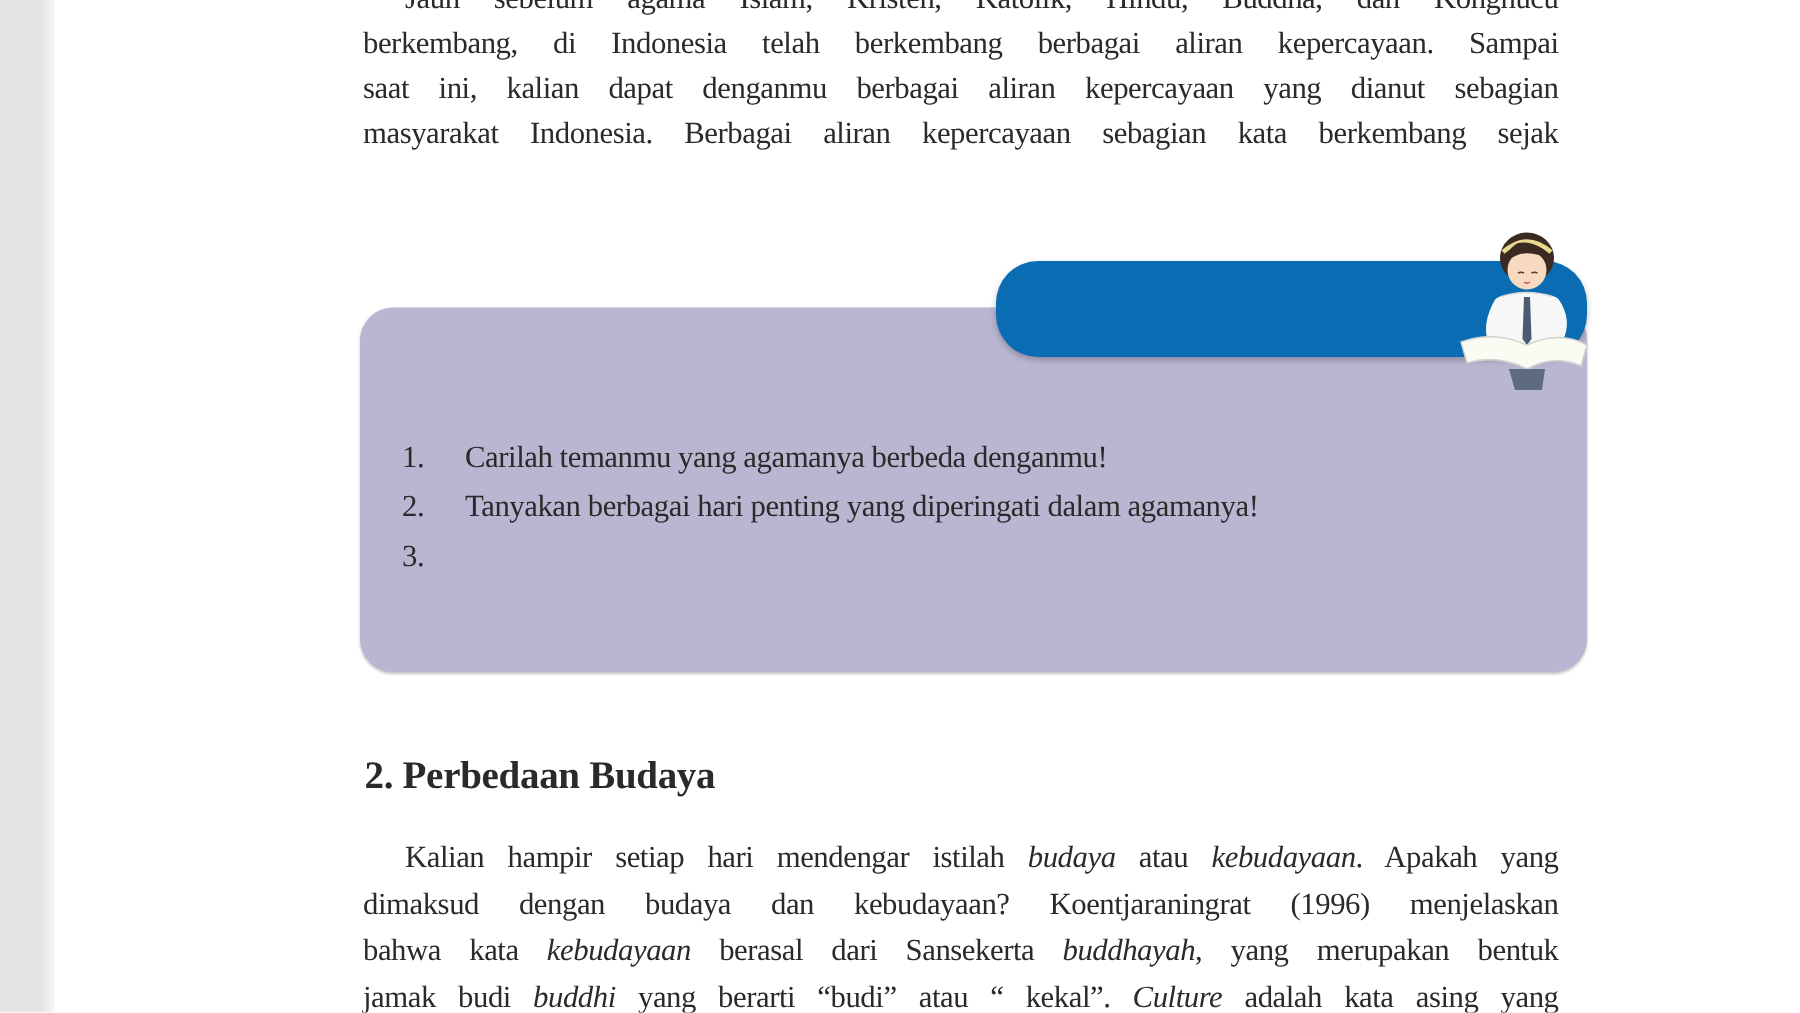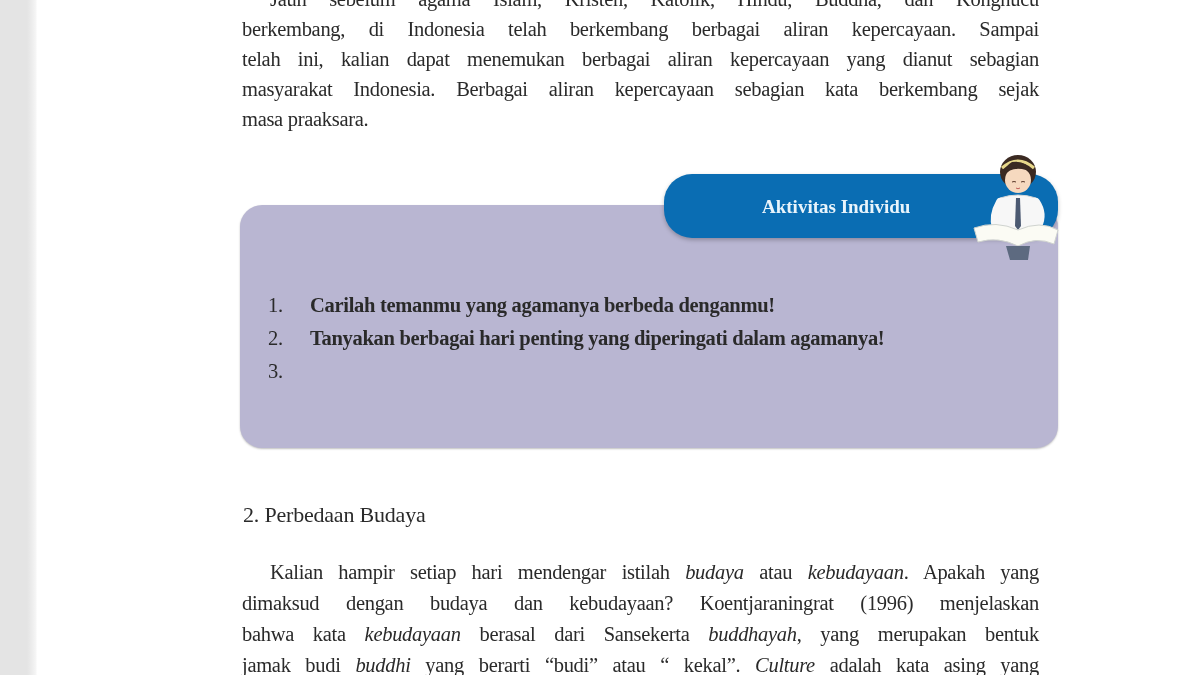--- a/index.html
+++ b/index.html
@@ -45,48 +45,46 @@
     .character {
       position: absolute; left: 966px; top: 150px; width: 100px; height: 112px;
     }
     .activity-list {
       position: absolute; left: 268px; top: 289px; width: 770px;
       margin: 0; padding: 0; list-style: none;
       font-size: 20.5px; line-height: 33px; letter-spacing: -0.3px;
     }
     .activity-list li { display: flex; }
     .activity-list .num { width: 42px; flex: 0 0 42px; }
-    .activity-list .txt { flex: 1; font-weight: bold; }
+    .activity-list .txt { flex: 1; }
     .activity-list li.wrap .txt { line-height: 33px; }
     .section-heading {
       position: absolute; left: 243px; top: 502px;
-      font-size: 22px; color: #2a2a2a; margin: 0; font-weight: normal;
+      font-size: 26px; color: #2a2a2a; margin: 0; font-weight: bold;
       letter-spacing: -0.2px;
     }
     .body-para { top: 557px; line-height: 31px; }
     i { font-style: italic; margin-top: 44px; }
   </style>
 </head>
 <body>
 
 <div class="left-gutter"></div>
 
 <div class="page">
 
   <p class="para top-para">
     <span class="line indent">Jauh sebelum agama Islam, Kristen, Katolik, Hindu, Buddha, dan Konghucu</span>
     <span class="line">berkembang, di Indonesia telah berkembang berbagai aliran kepercayaan. Sampai</span>
-    <span class="line">telah ini, kalian dapat menemukan berbagai aliran kepercayaan yang dianut sebagian</span>
+    <span class="line">saat ini, kalian dapat denganmu berbagai aliran kepercayaan yang dianut sebagian</span>
     <span class="line">masyarakat Indonesia. Berbagai aliran kepercayaan sebagian kata berkembang sejak</span>
-    <span class="line last">masa praaksara.</span>
   </p>
 
   <div class="activity-box"></div>
   <div class="activity-header"></div>
-  <div class="activity-title">Aktivitas Individu</div>
 
   <svg class="character" viewBox="0 0 100 112">
 
     <ellipse cx="52" cy="22" rx="18" ry="17" fill="#3b2a22"></ellipse>
     <path d="M36 18 Q52 4 68 18" stroke="#e8d88a" stroke-width="3" fill="none"></path>
 
     <ellipse cx="52" cy="30" rx="13" ry="13" fill="#f6d9bf"></ellipse>
     <path d="M38 26 Q45 16 60 20 Q66 24 66 30 L66 22 Q60 10 46 12 Q38 16 38 26Z" fill="#3b2a22"></path>
     <path d="M46 32 q2 -1 4 0 M55 32 q2 -1 4 0" stroke="#5a3a2a" stroke-width="1" fill="none"></path>
     <path d="M50 38 q2 1.5 4 0" stroke="#c0605a" stroke-width="1" fill="none"></path>

